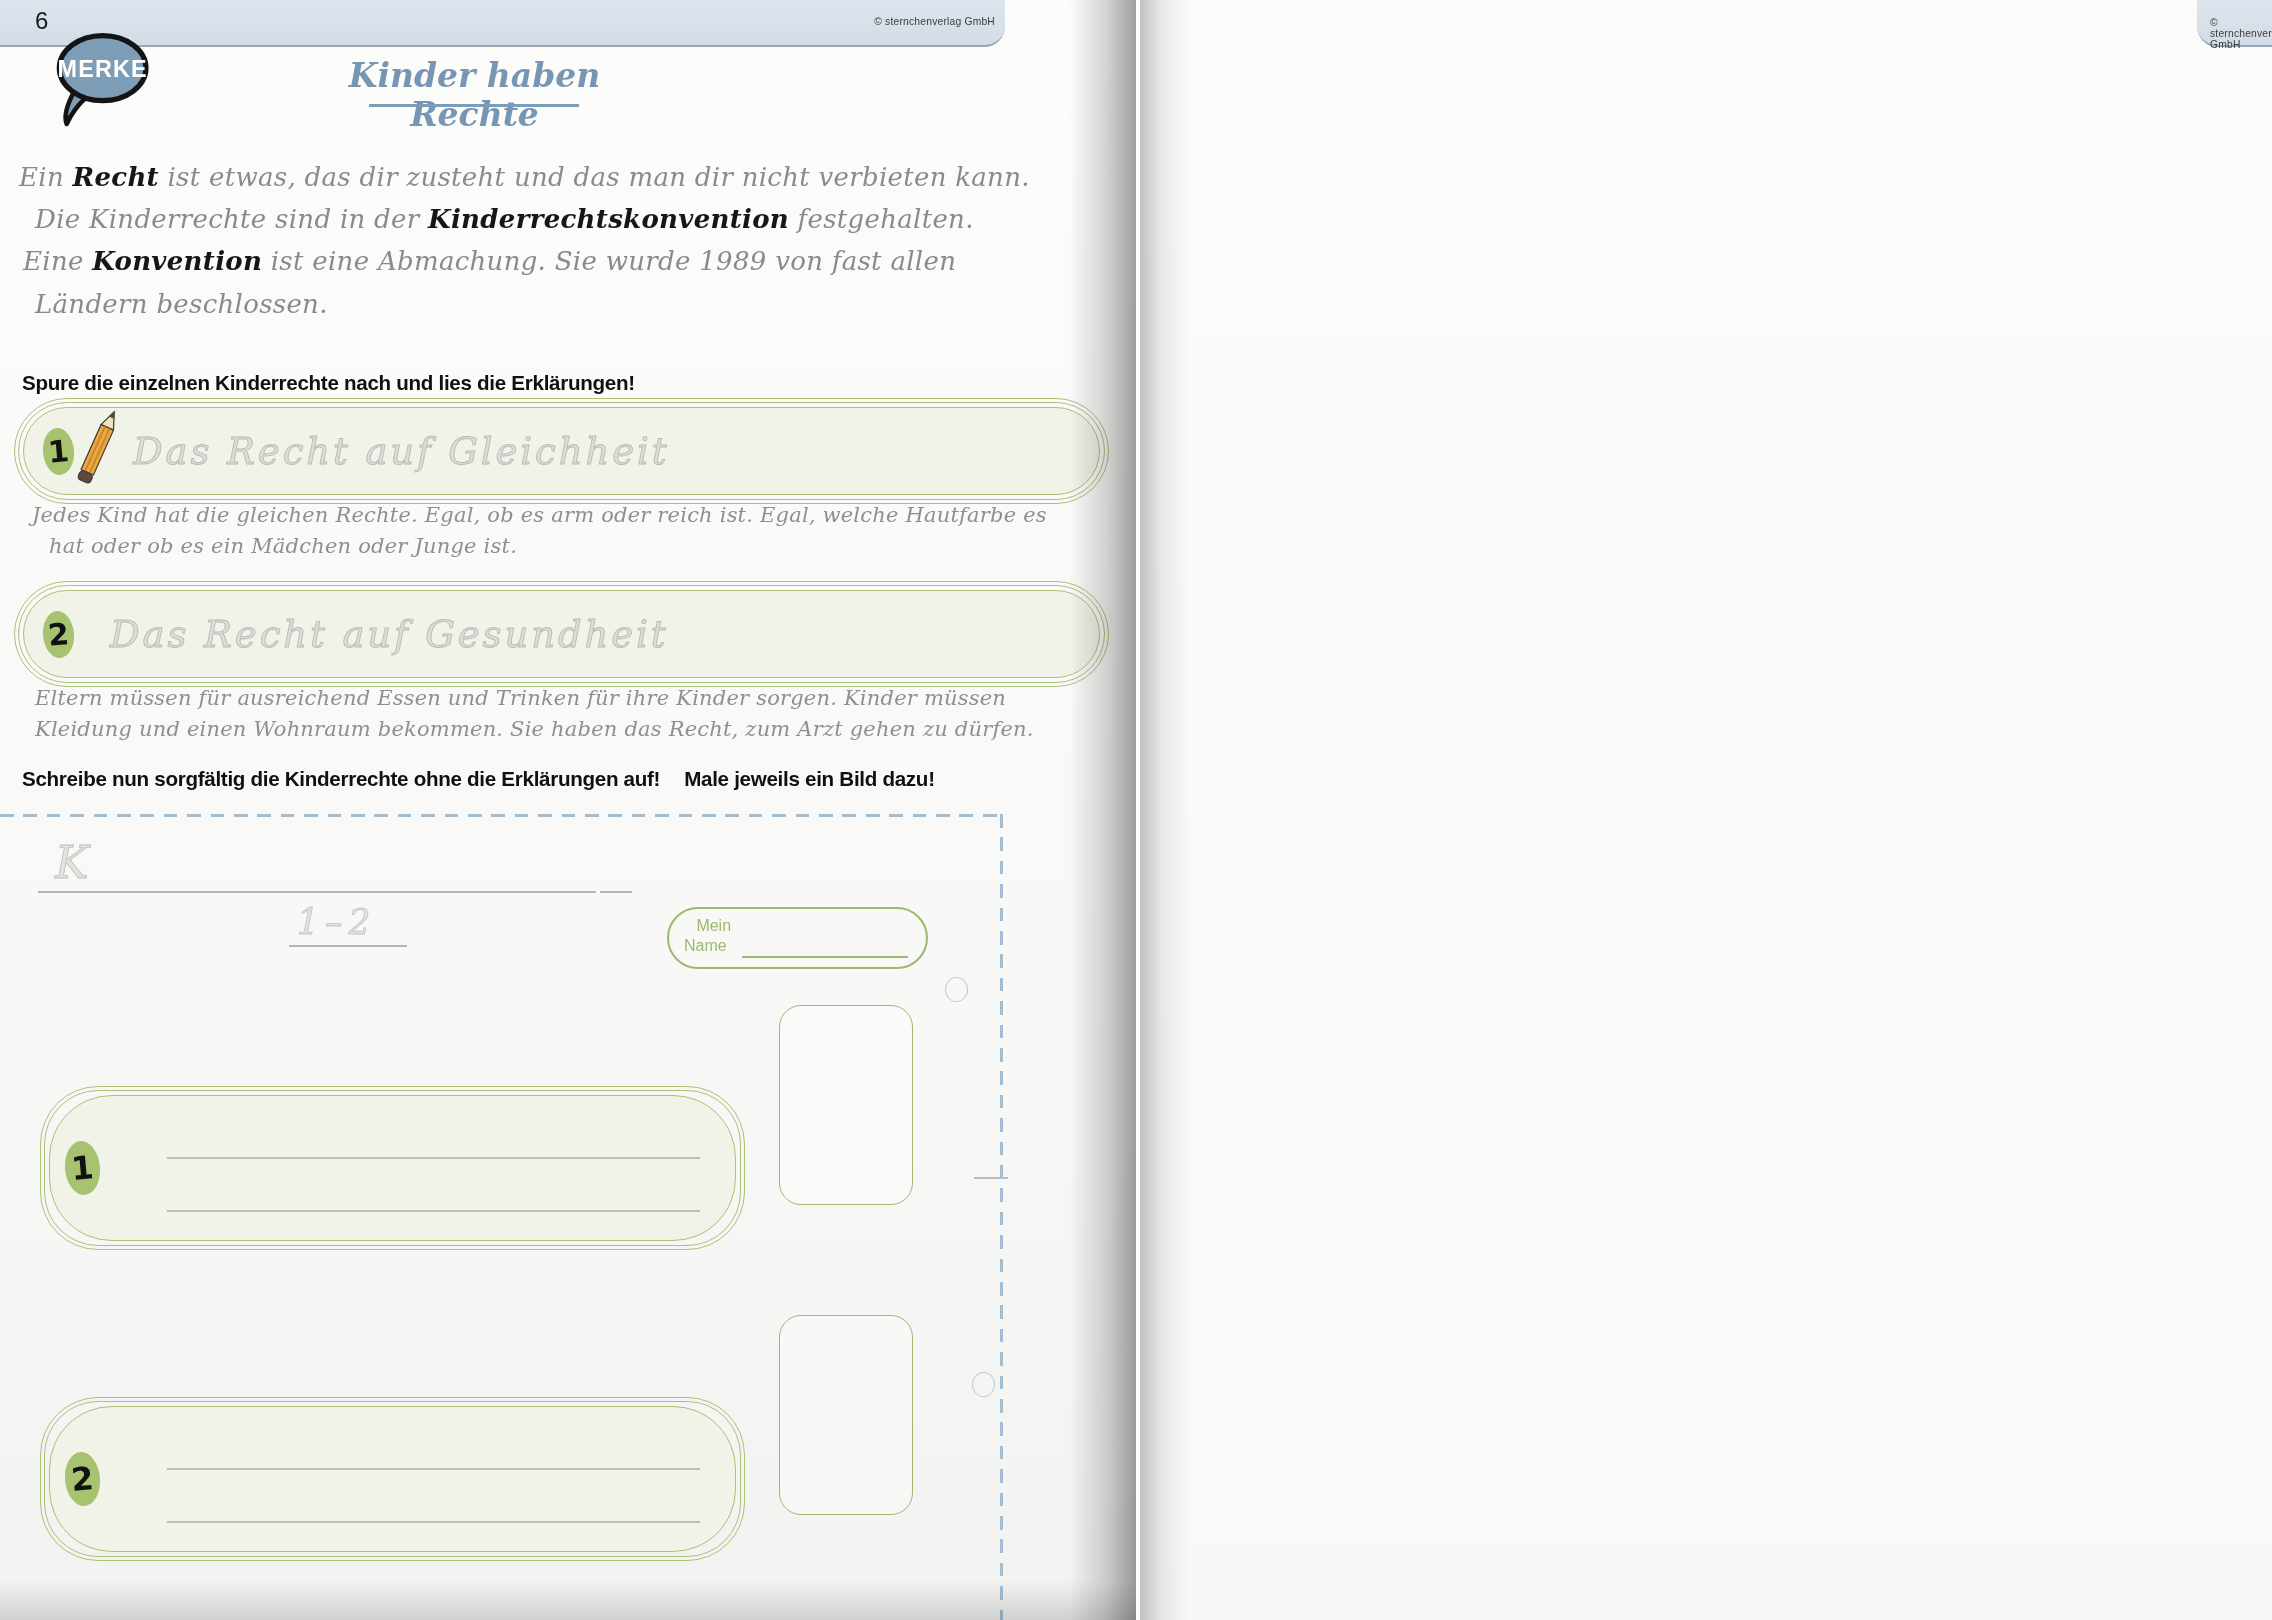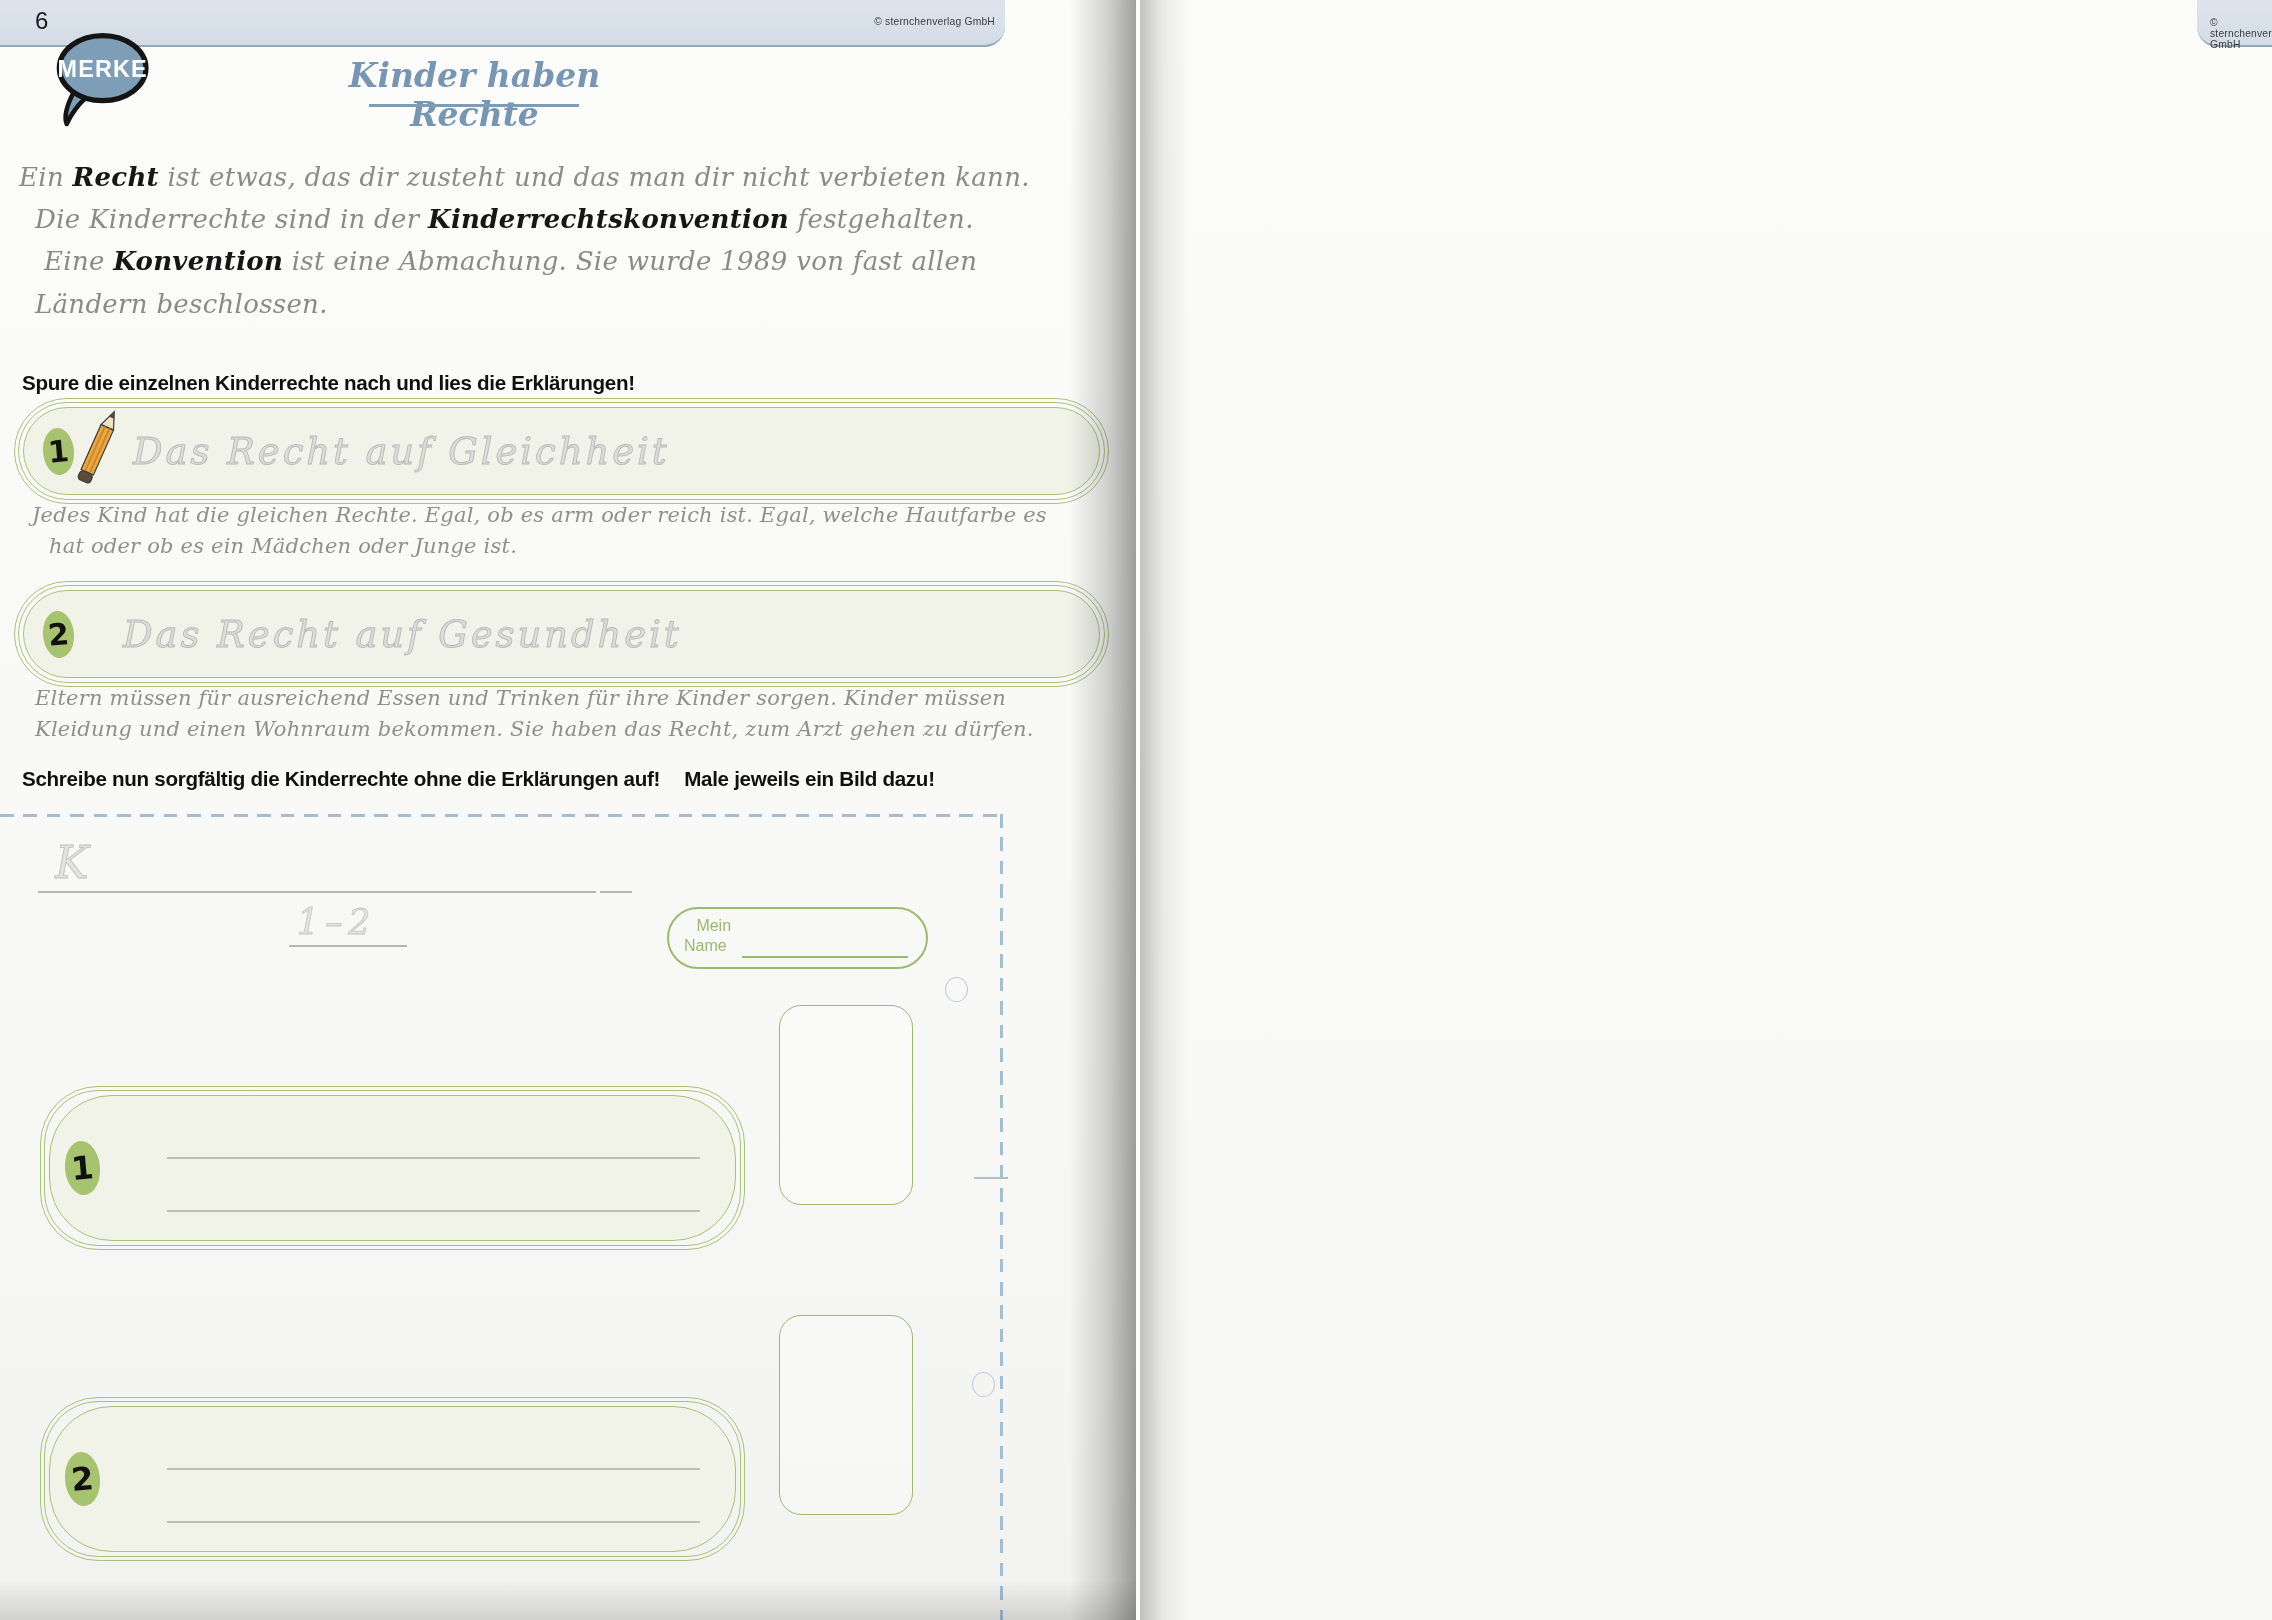--- a/index.html
+++ b/index.html
@@ -87,21 +87,21 @@
 
     <div class="title hand abs" style="left:343px;top:56px;width:263px;">Kinder haben Rechte</div>
     <div class="title-underline abs" style="left:369px;top:104px;width:210px;"></div>
 
     <div class="intro-line hand abs" style="left:19px;top:162px;">
       <span>Ein </span><b>Recht</b><span> ist etwas, das dir zusteht und das man dir nicht verbieten kann.</span>
     </div>
     <div class="intro-line hand abs" style="left:35px;top:204px;">
       <span>Die Kinderrechte sind in der </span><b>Kinderrechtskonvention</b><span> festgehalten.</span>
     </div>
-    <div class="intro-line hand abs" style="left:44px;top:246px;">
+    <div class="intro-line hand abs" style="left:23px;top:246px;">
       <span>Eine </span><b>Konvention</b><span> ist eine Abmachung. Sie wurde 1989 von fast allen</span>
     </div>
     <div class="intro-line hand abs" style="left:35px;top:289px;">
       <span></span><b></b><span>Ländern beschlossen.</span>
     </div>
 
     <div class="instr abs" style="left:22px;top:371px;">Spure die einzelnen Kinderrechte nach und lies die Erklärungen!</div>
 
     <div class="pill" style="left:23px;top:407px;width:1075px;height:86px;">
       <div class="numcircle trace-circle">1</div>
@@ -113,21 +113,21 @@
         <line x1="34" y1="30" x2="34" y2="110" stroke="#c9862c" stroke-width="3"></line>
         <rect x="19" y="110" width="22" height="16" rx="6" fill="#5d4a39" stroke="#3c3c3c" stroke-width="2"></rect>
       </svg>
       <div class="trace-text with-pencil">Das Recht auf Gleichheit</div>
     </div>
     <div class="expl hand abs" style="left:32px;top:503px;">Jedes Kind hat die gleichen Rechte. Egal, ob es arm oder reich ist. Egal, welche Hautfarbe es</div>
     <div class="expl hand abs" style="left:49px;top:534px;">hat oder ob es ein Mädchen oder Junge ist.</div>
 
     <div class="pill" style="left:23px;top:590px;width:1075px;height:86px;">
       <div class="numcircle trace-circle">2</div>
-      <div class="trace-text" style="left:99px;">Das Recht auf Gesundheit</div>
+      <div class="trace-text" style="left:86px;">Das Recht auf Gesundheit</div>
     </div>
     <div class="expl hand abs" style="left:35px;top:717px;">Kleidung und einen Wohnraum bekommen. Sie haben das Recht, zum Arzt gehen zu dürfen.</div>
     <div class="expl hand abs" style="left:35px;top:686px;">Eltern müssen für ausreichend Essen und Trinken für ihre Kinder sorgen. Kinder müssen</div>
 
     <div class="instr abs" style="left:22px;top:767px;">
       <span>Schreibe nun sorgfältig die Kinderrechte ohne die Erklärungen auf!</span><span class="gap"></span><span>Male jeweils ein Bild dazu!</span>
     </div>
 
     <div class="dash-h" style="left:0;top:814px;width:1001px;"></div>
     <div class="dash-v" style="left:1000px;top:814px;height:806px;"></div>

